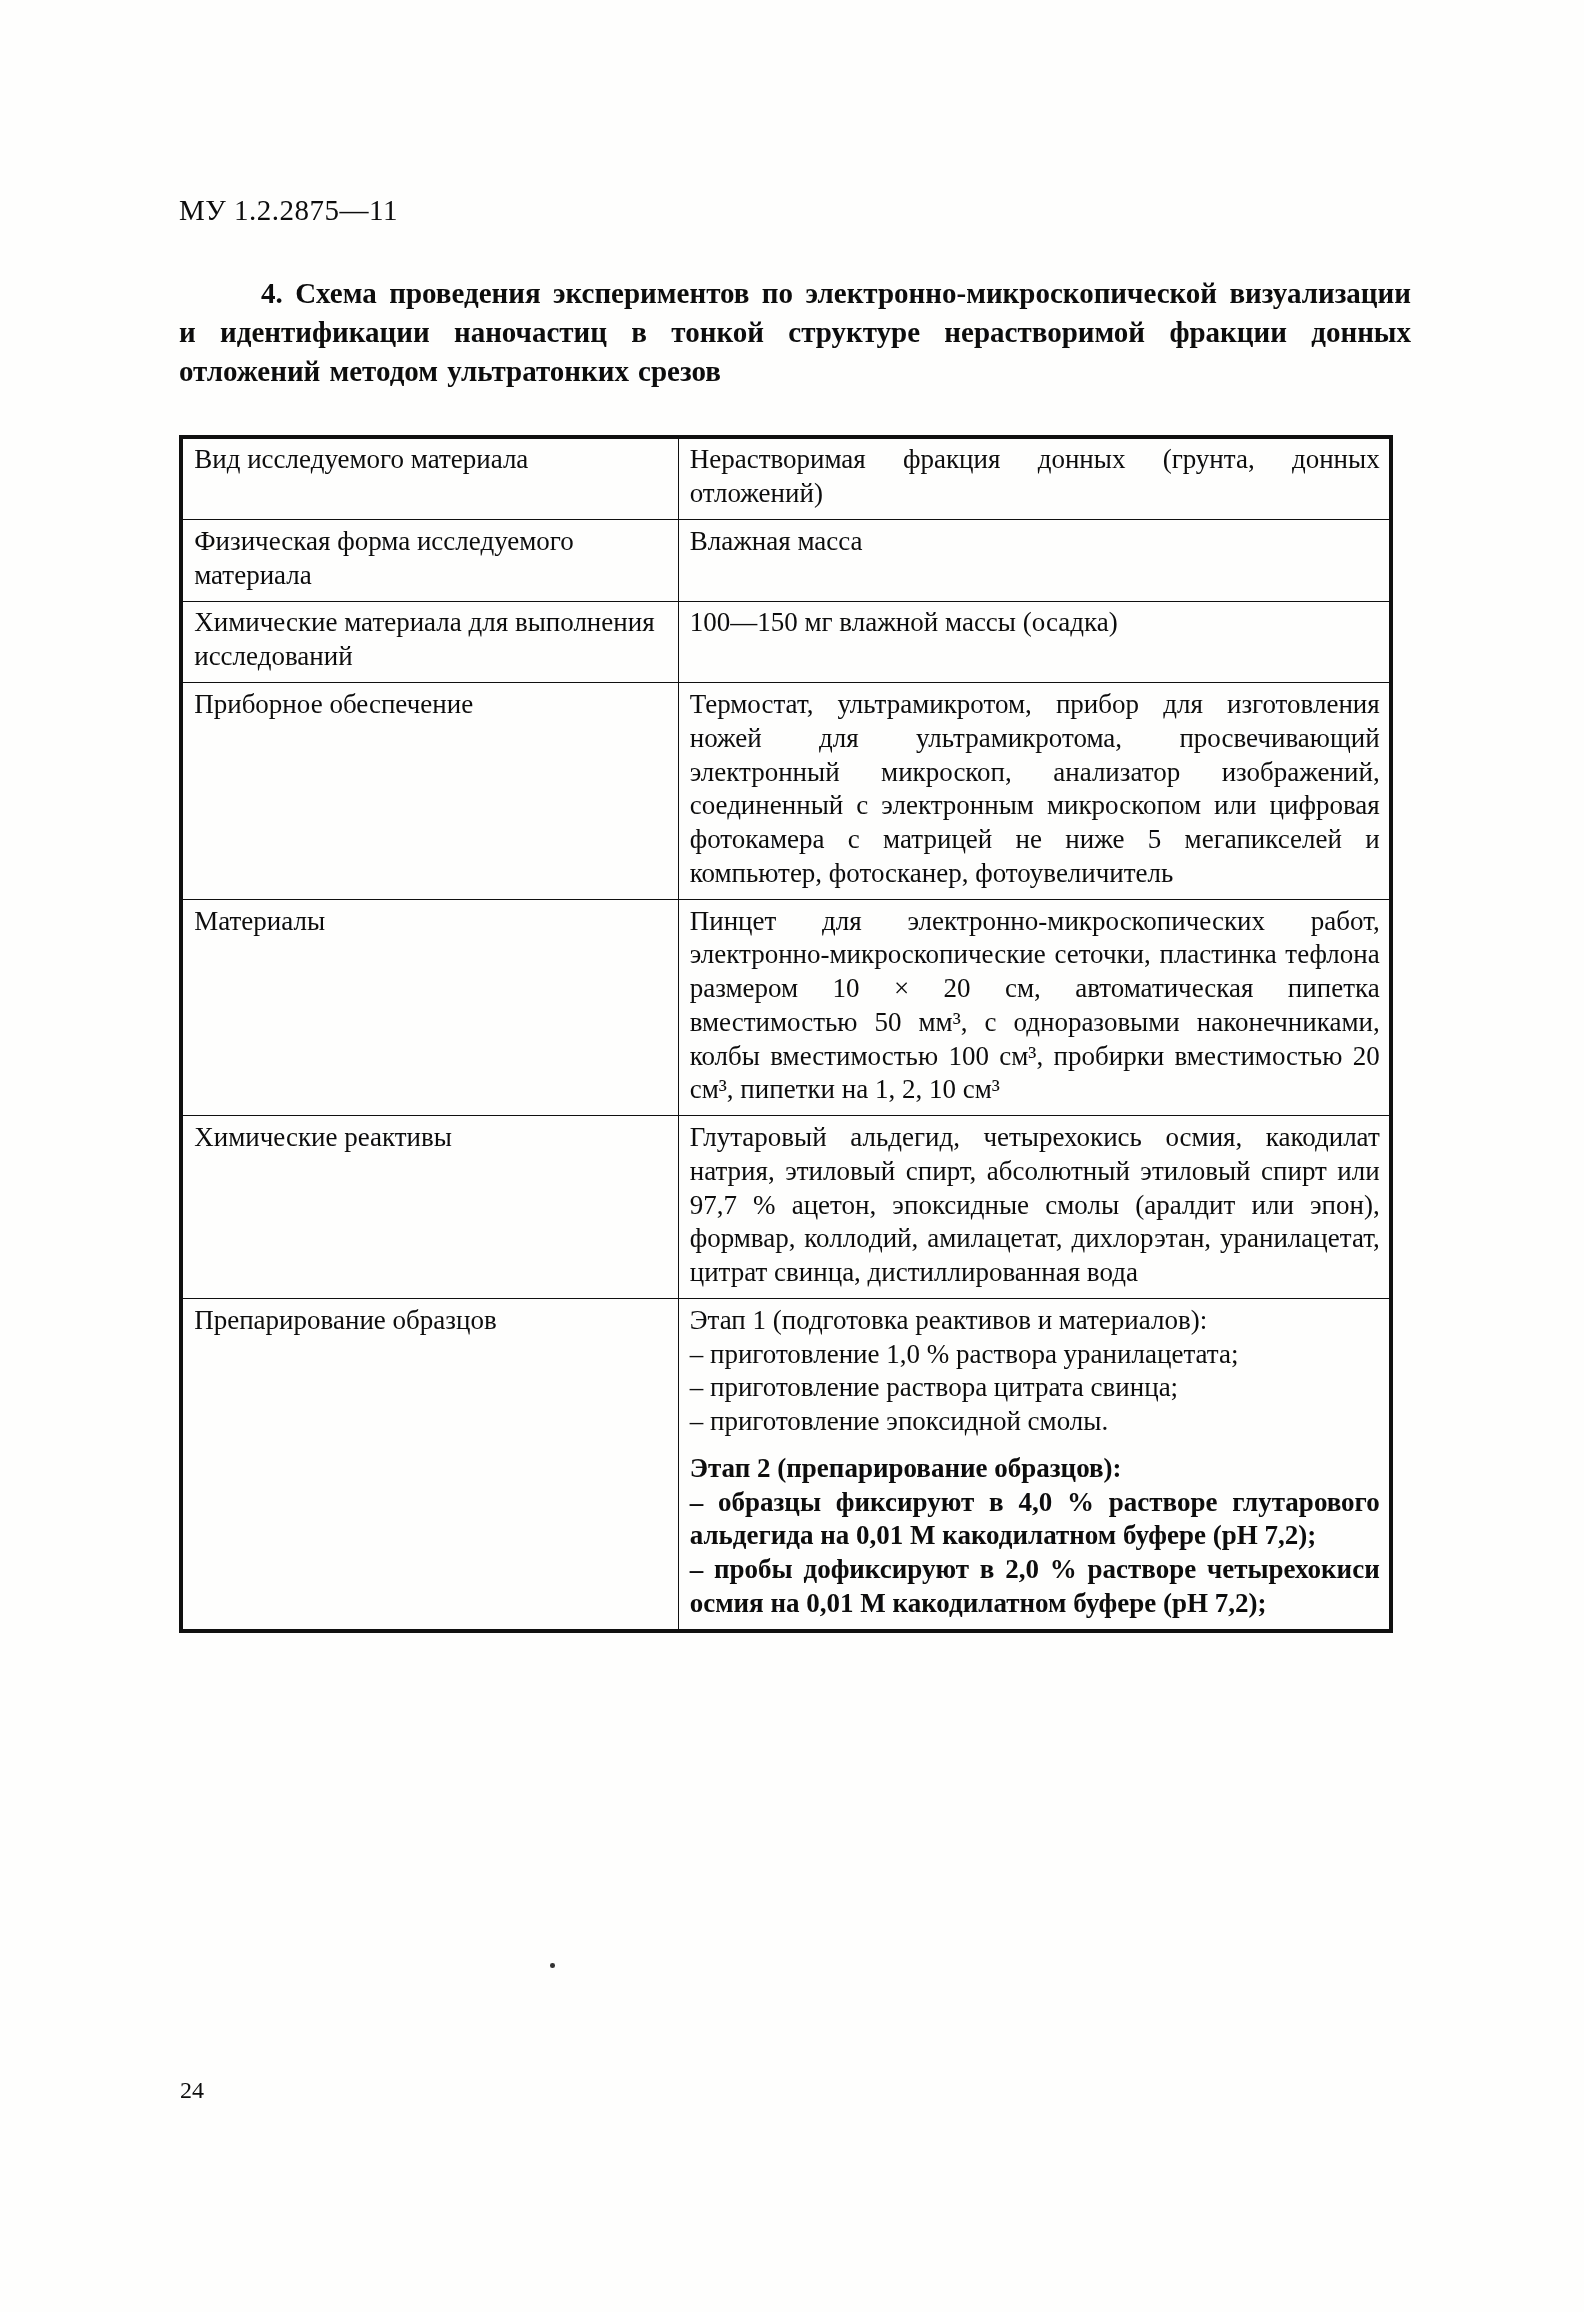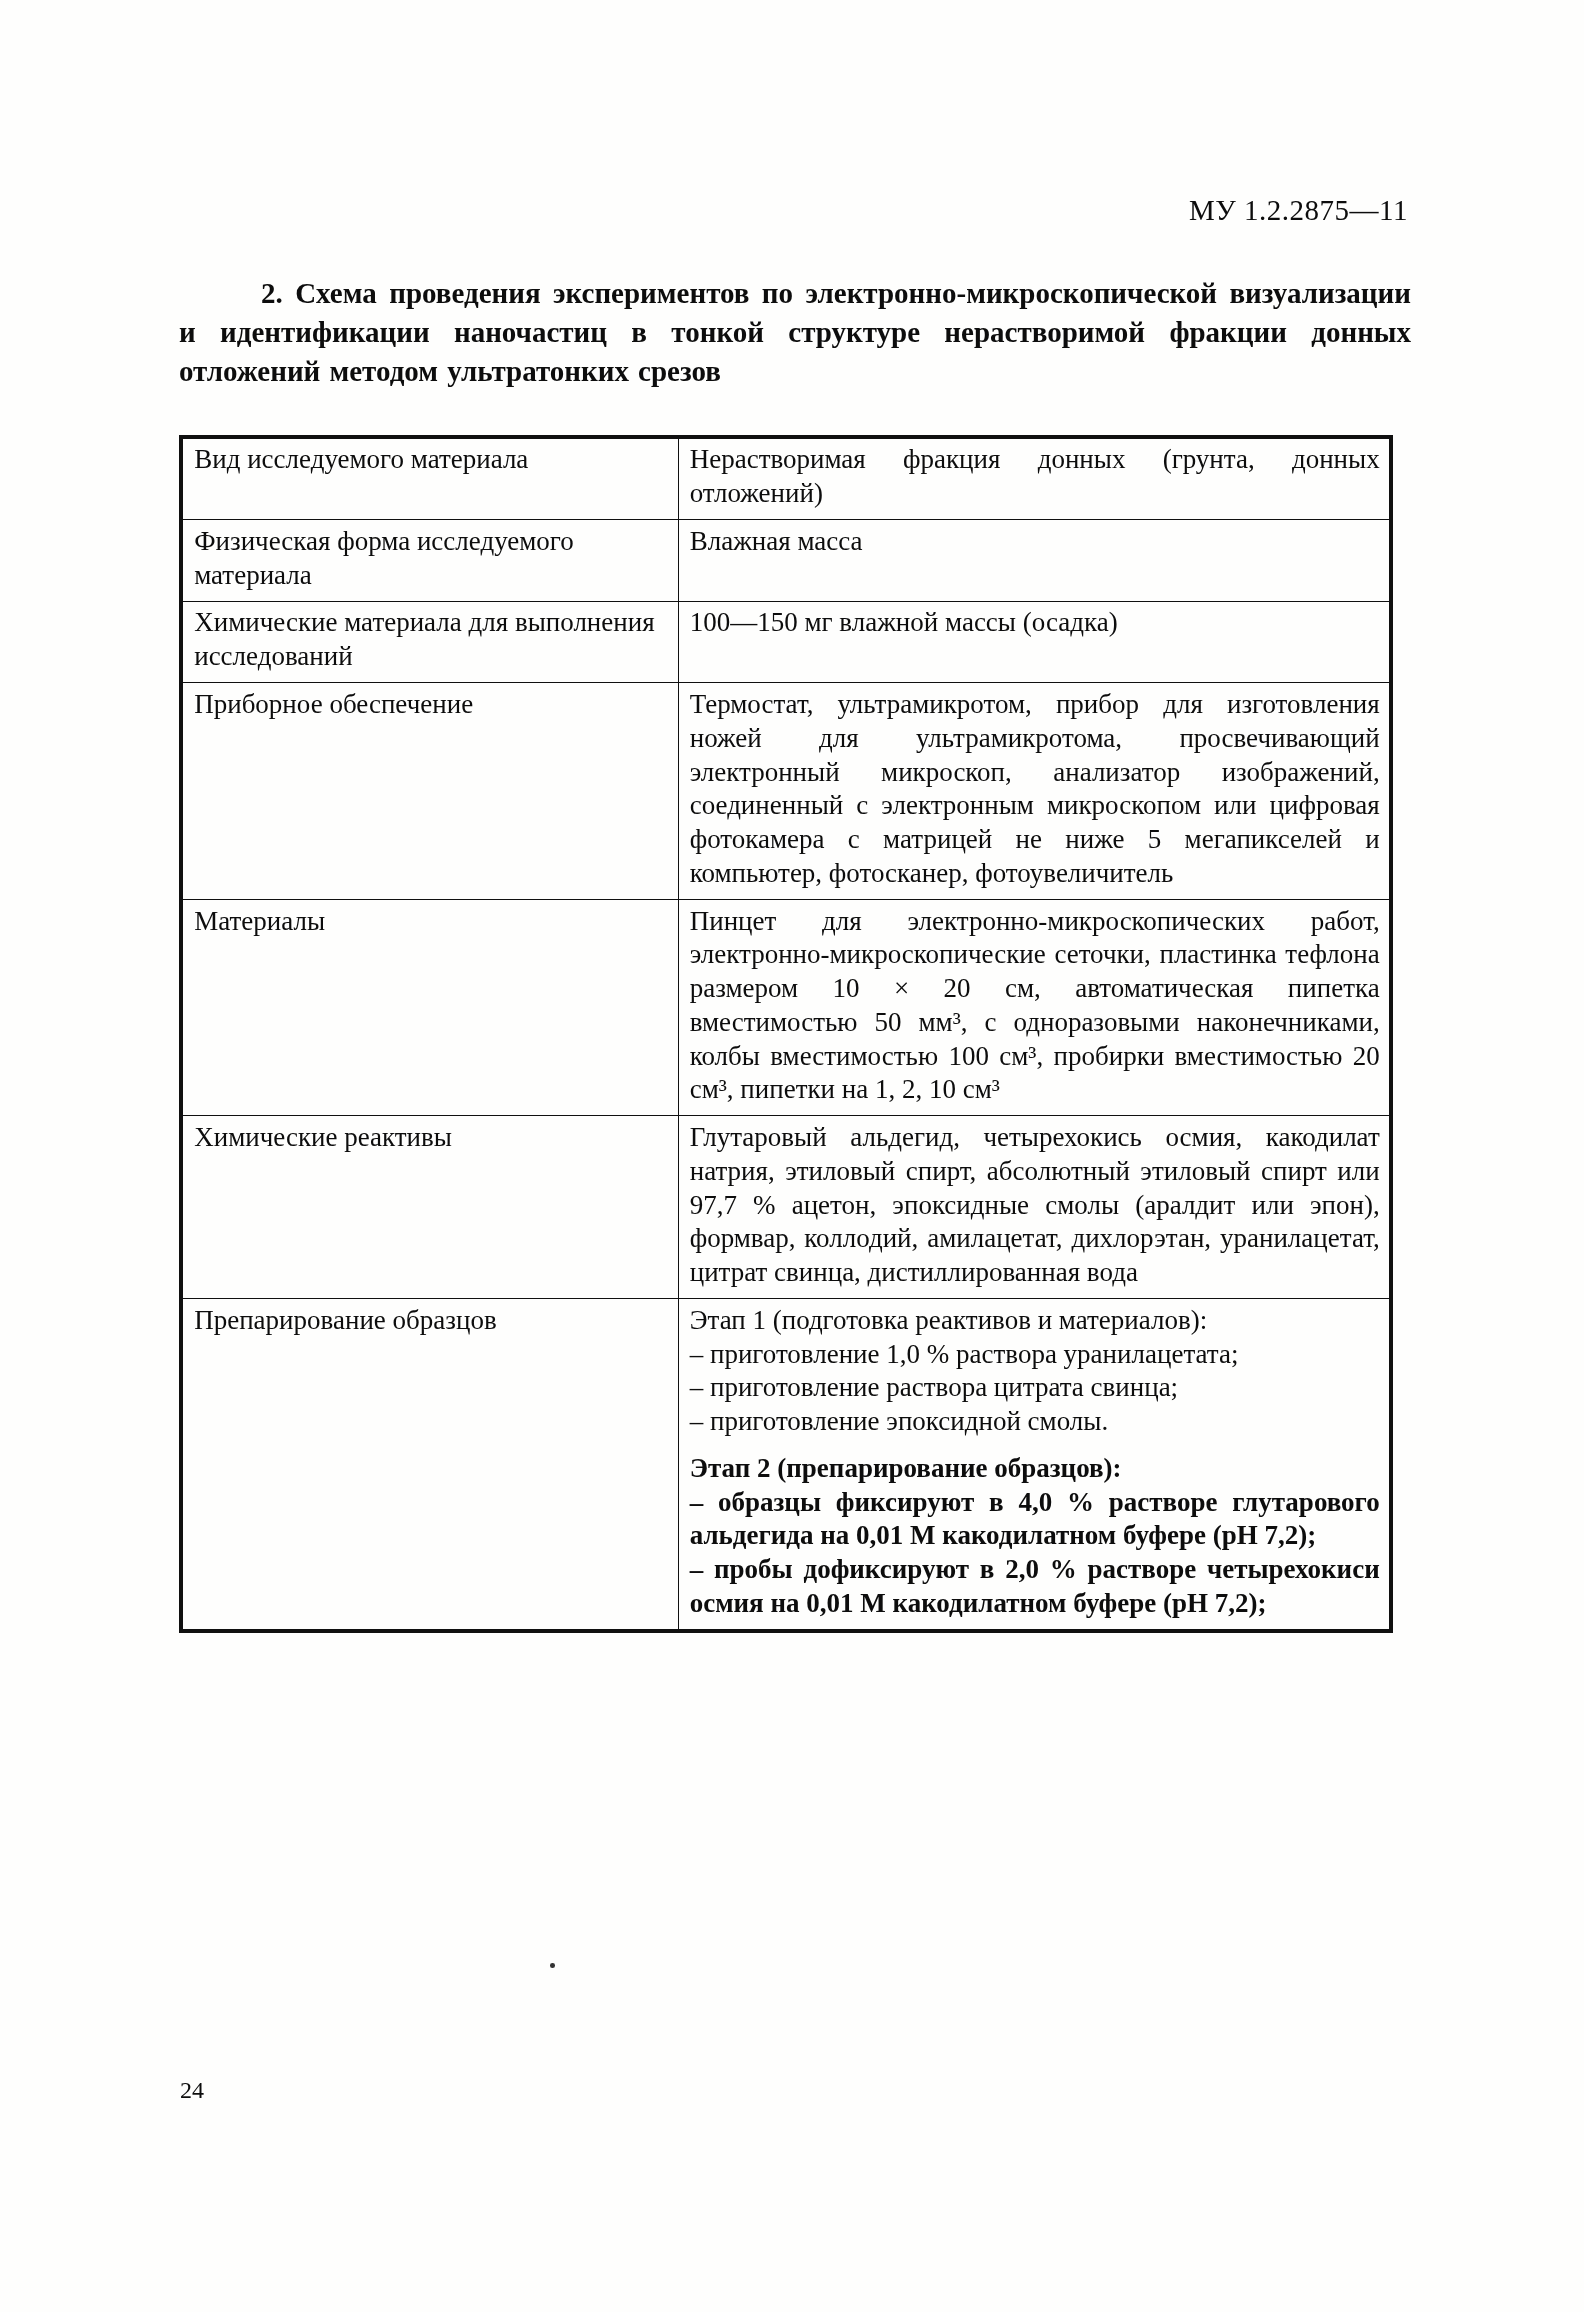--- a/index.html
+++ b/index.html
@@ -12,21 +12,20 @@
     position: relative;
     width: 1585px;
     height: 2313px;
     background: #fefefdff;
     padding: 194px 177px 0 179px;
     overflow: hidden;
   }
   .doc-code {
     font-size: 29px;
     letter-spacing: 0.5px;
-    text-align: right;
   }
   .section-title {
     margin-top: 47px;
     width: 1232px;
     font-size: 29px;
     font-weight: bold;
     line-height: 1.34;
     text-align: justify;
     text-indent: 82px;
     word-spacing: 1.9px;
@@ -64,21 +63,21 @@
     border-radius: 50%;
   }
 </style>
 </head>
 <body>
 
 <div class="page">
 
   <div class="doc-code">МУ 1.2.2875—11</div>
 
-  <p class="section-title">2. Схема проведения экспериментов по электронно-микроскопической визуализации и идентификации наночастиц в тонкой структуре нерастворимой фракции донных отложений методом ультратонких срезов</p>
+  <p class="section-title">4. Схема проведения экспериментов по электронно-микроскопической визуализации и идентификации наночастиц в тонкой структуре нерастворимой фракции донных отложений методом ультратонких срезов</p>
 
   <table class="spec-table">
     <tbody>
 
       <tr>
         <td class="cell-label">Вид исследуемого материала</td>
         <td class="cell-value">Нерастворимая фракция донных (грунта, донных отложений)</td>
       </tr>
 
       <tr>

